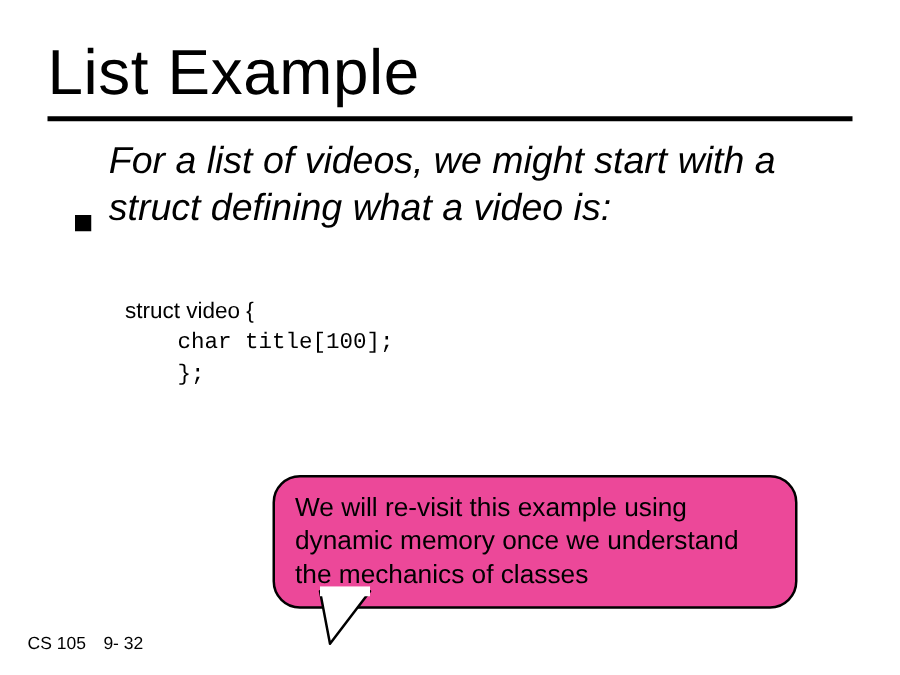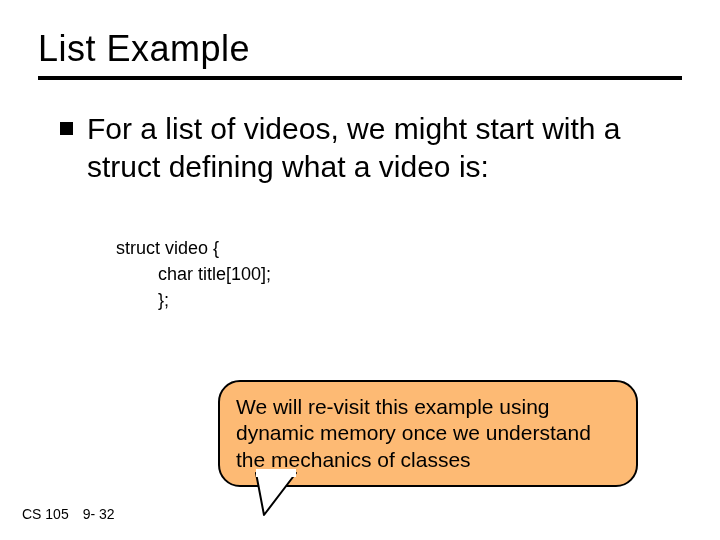--- a/index.html
+++ b/index.html
@@ -18,73 +18,74 @@
     height: 540px;
     box-sizing: border-box;
   }
   .title-block {
     position: absolute;
     left: 38px;
     top: 28px;
     right: 38px;
   }
   .title-text {
-    font-size: 36px;
+    font-size: 51px;
     font-weight: 400;
     letter-spacing: 0.5px;
   }
   .title-rule {
     border: none;
     border-top: 4px solid #000;
     margin: 6px 0 0 0;
   }
   .body {
     position: absolute;
     left: 60px;
     top: 110px;
     right: 50px;
   }
   .bullet-row {
     display: flex;
-    align-items: flex-start;
+    align-items: flex-end;
+    font-style: italic;
   }
   .bullet-square {
     width: 13px;
     height: 13px;
     background: #000;
     flex: 0 0 auto;
     margin-top: 12px;
     margin-right: 14px;
   }
   .bullet-text {
     font-size: 30px;
     line-height: 1.25;
   }
   .code-block {
     position: absolute;
     left: 100px;
     top: 235px;
     font-size: 18px;
     line-height: 1.45;
-    margin-left: 16px;
   }
   .code-line-indent {
     padding-left: 42px;
+    font-family: Liberation Mono, monospace;
   }
   .callout-wrap {
     position: absolute;
     left: 218px;
     top: 380px;
     width: 420px;
   }
   .callout-box {
     position: relative;
     border: 2px solid #000;
     border-radius: 22px;
-    background: #fdba74;
+    background: #ec4899;
     padding: 12px 16px 12px 16px;
     font-size: 21px;
     line-height: 1.25;
     box-sizing: border-box;
   }
   .callout-tail {
     position: absolute;
     left: 252px;
     top: 469px;
     width: 60px;

